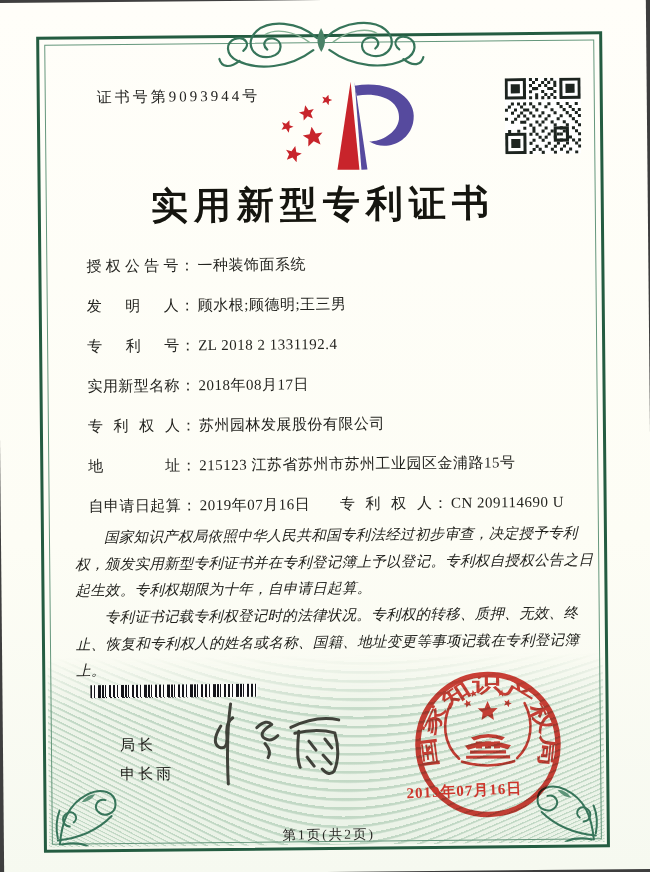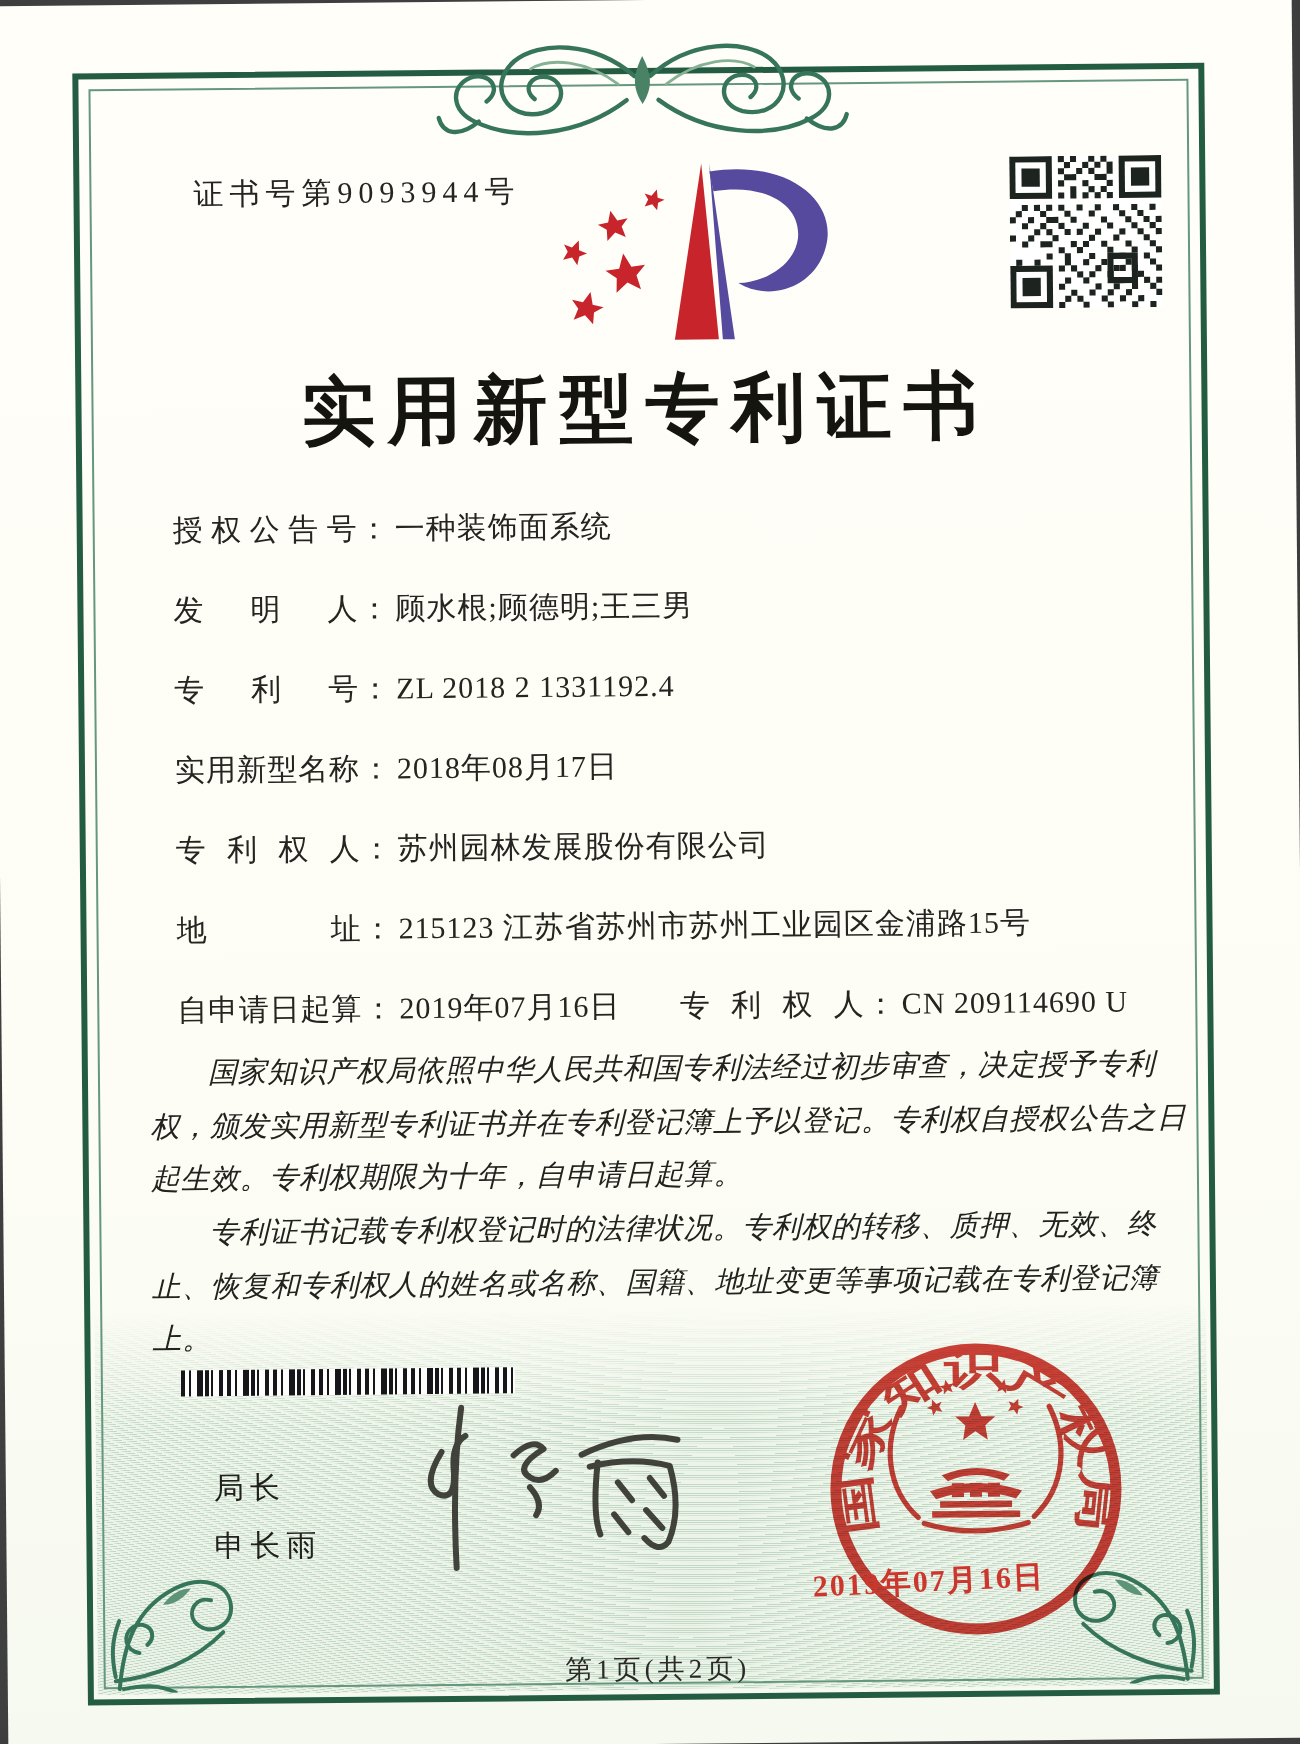--- a/index.html
+++ b/index.html
@@ -33,21 +33,21 @@
   .f-value{letter-spacing:.5px;}
   .grant-group2{margin-left:26px;}
   .body-text{position:absolute;left:74px;right:58px;top:522px;font-size:14.5px;
              line-height:1.84;font-style:italic;color:#22221e;}
   .body-text p{margin:0;text-indent:2em;letter-spacing:.3px;}
   .barcode{position:absolute;left:88px;top:683px;width:167px;height:13px;
      background:repeating-linear-gradient(90deg,
        #15151a 0 2px,#fdfdfb 2px 4px,#15151a 4px 5px,#fdfdfb 5px 8px,
        #15151a 8px 11px,#fdfdfb 11px 12px,#15151a 12px 14px,#fdfdfb 14px 15px,
        #15151a 15px 16px,#fdfdfb 16px 19px,#15151a 19px 21px,#fdfdfb 21px 23px);}
-  .officer{position:absolute;left:104px;top:729px;font-size:15px;line-height:1.95;
+  .officer{position:absolute;left:117px;top:729px;font-size:15px;line-height:1.95;
            letter-spacing:3px;color:#20201c;}
   .signature{position:absolute;left:188px;top:697px;width:168px;height:92px;}
   .seal{position:absolute;left:410px;top:671px;width:150px;height:150px;
         mix-blend-mode:multiply;opacity:.95;}
   .seal-date{position:absolute;left:403px;top:783px;font-size:15px;font-weight:600;
              color:#cd362c;letter-spacing:1px;transform:rotate(-2deg);}
   .page-footer{position:absolute;left:0;right:0;top:826px;text-align:center;
                font-size:13.5px;letter-spacing:2px;color:#2a2a26;}
   .hidden-defs{position:absolute;width:0;height:0;}
 </style>

